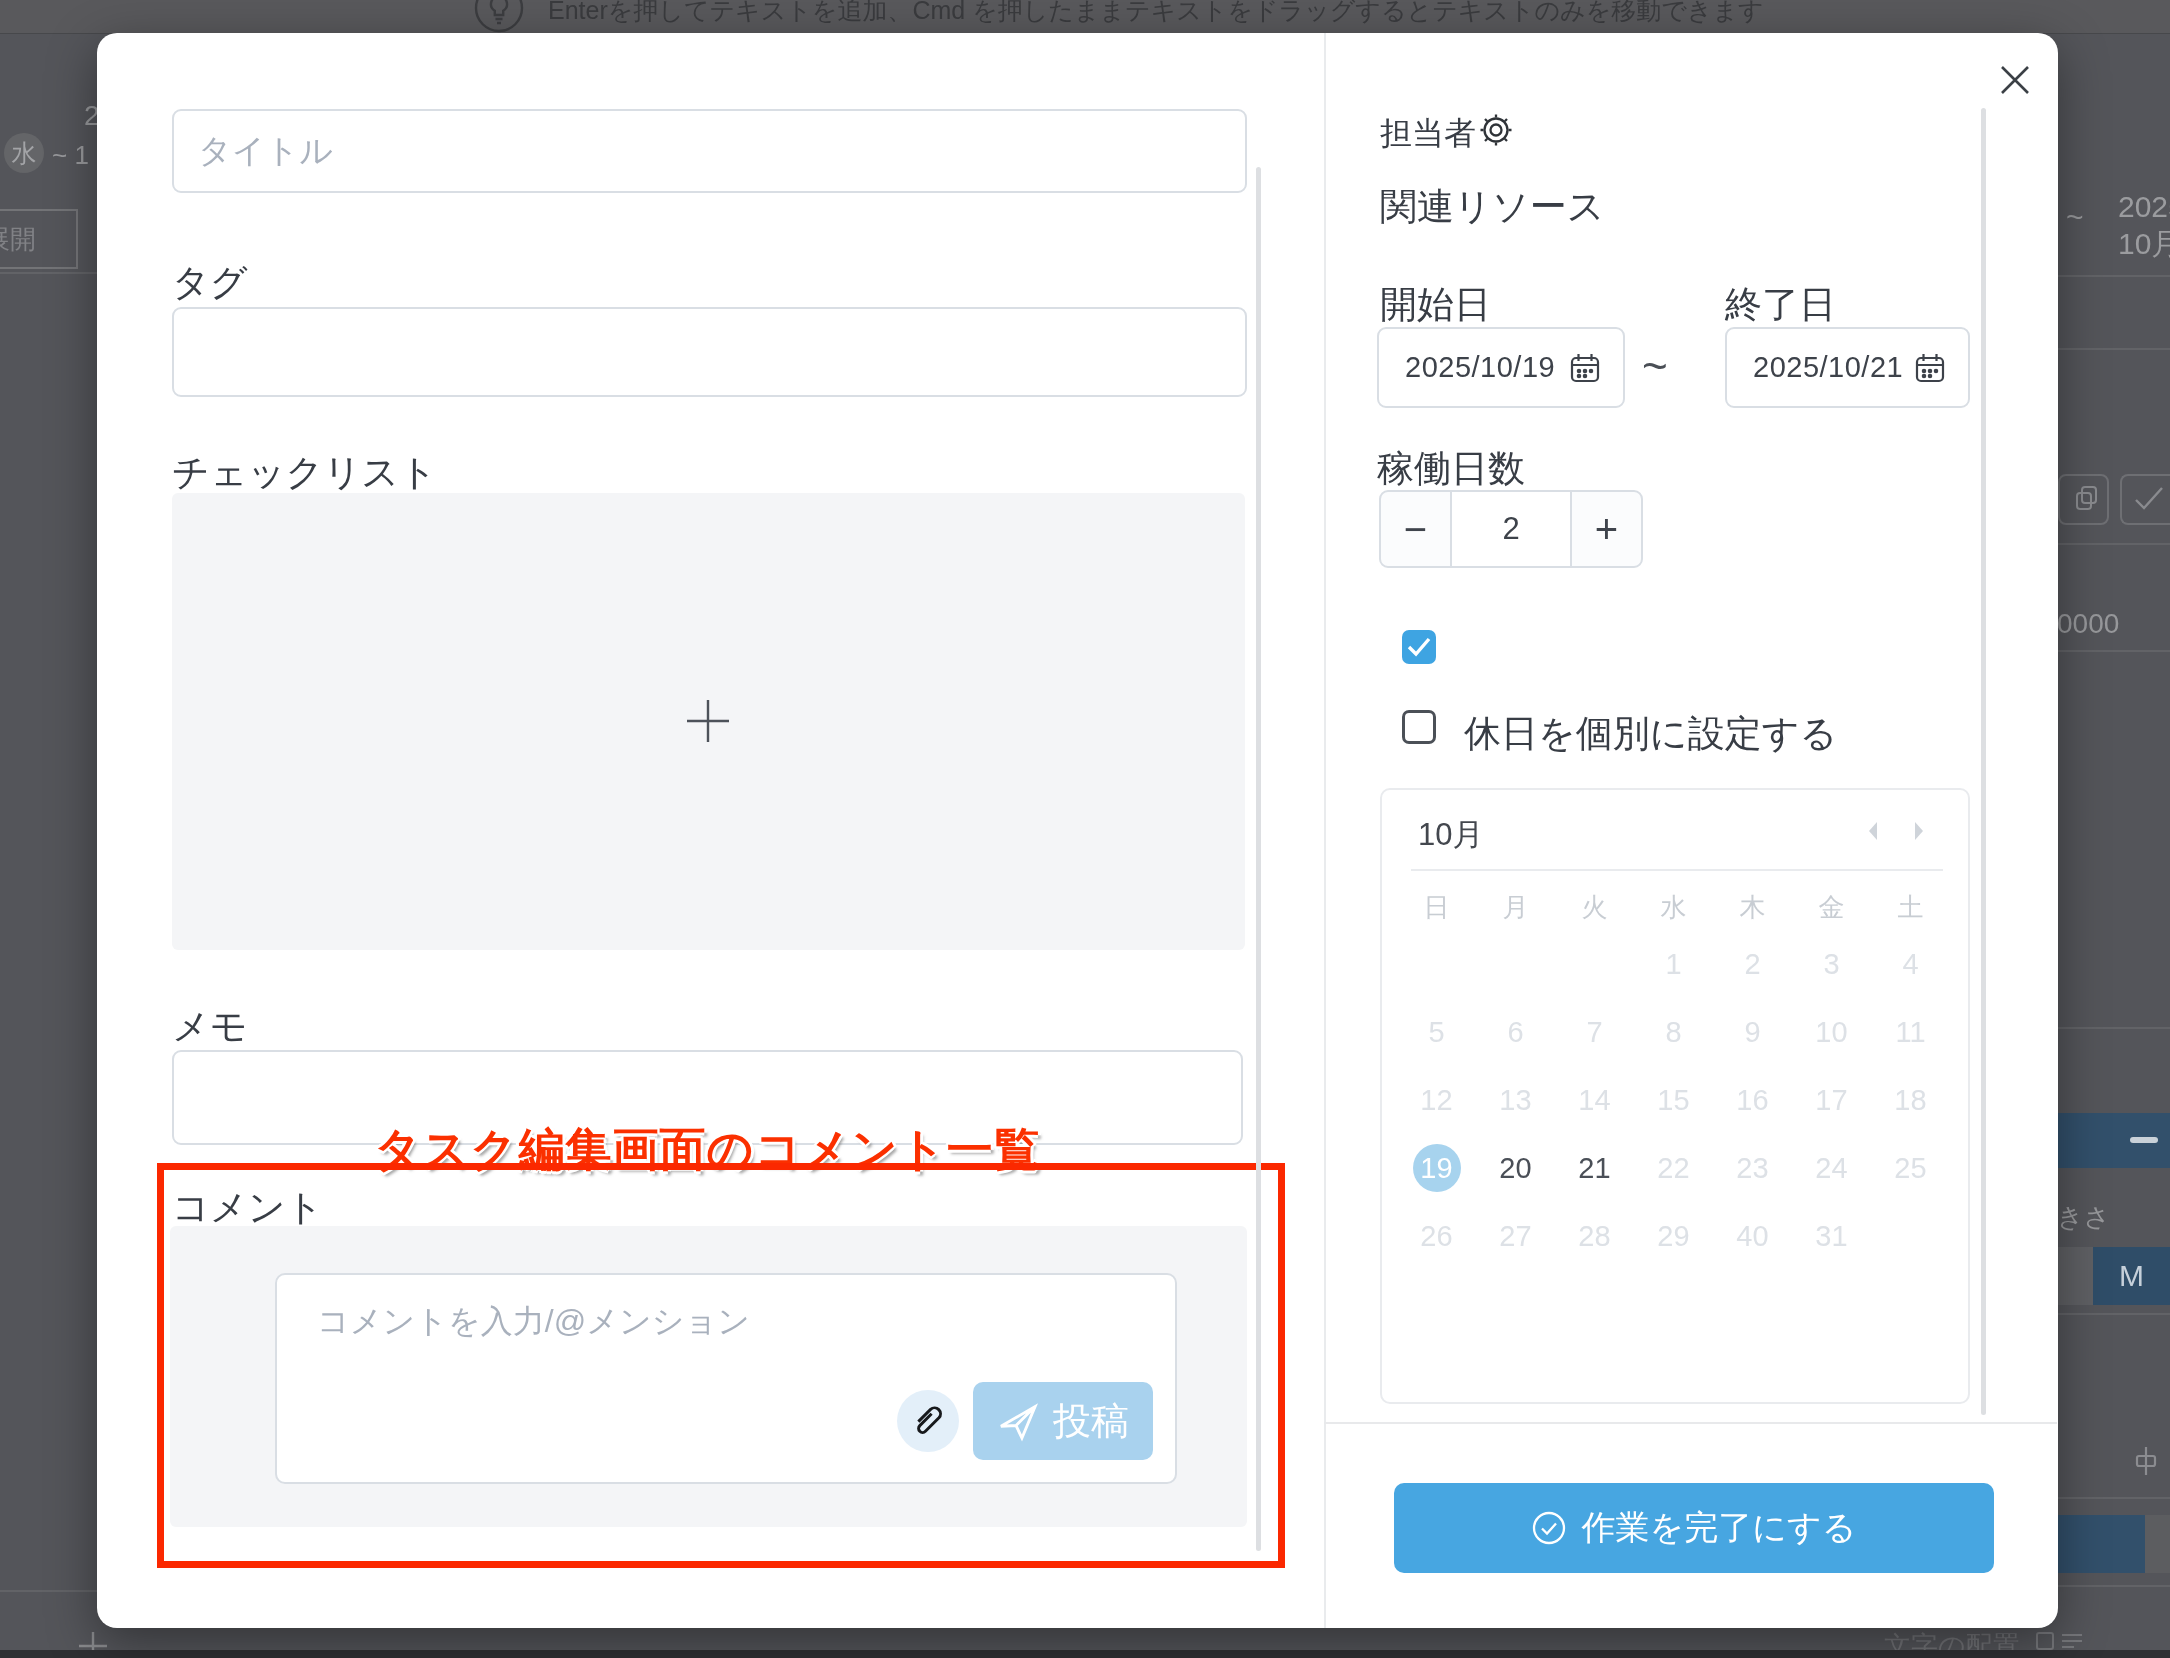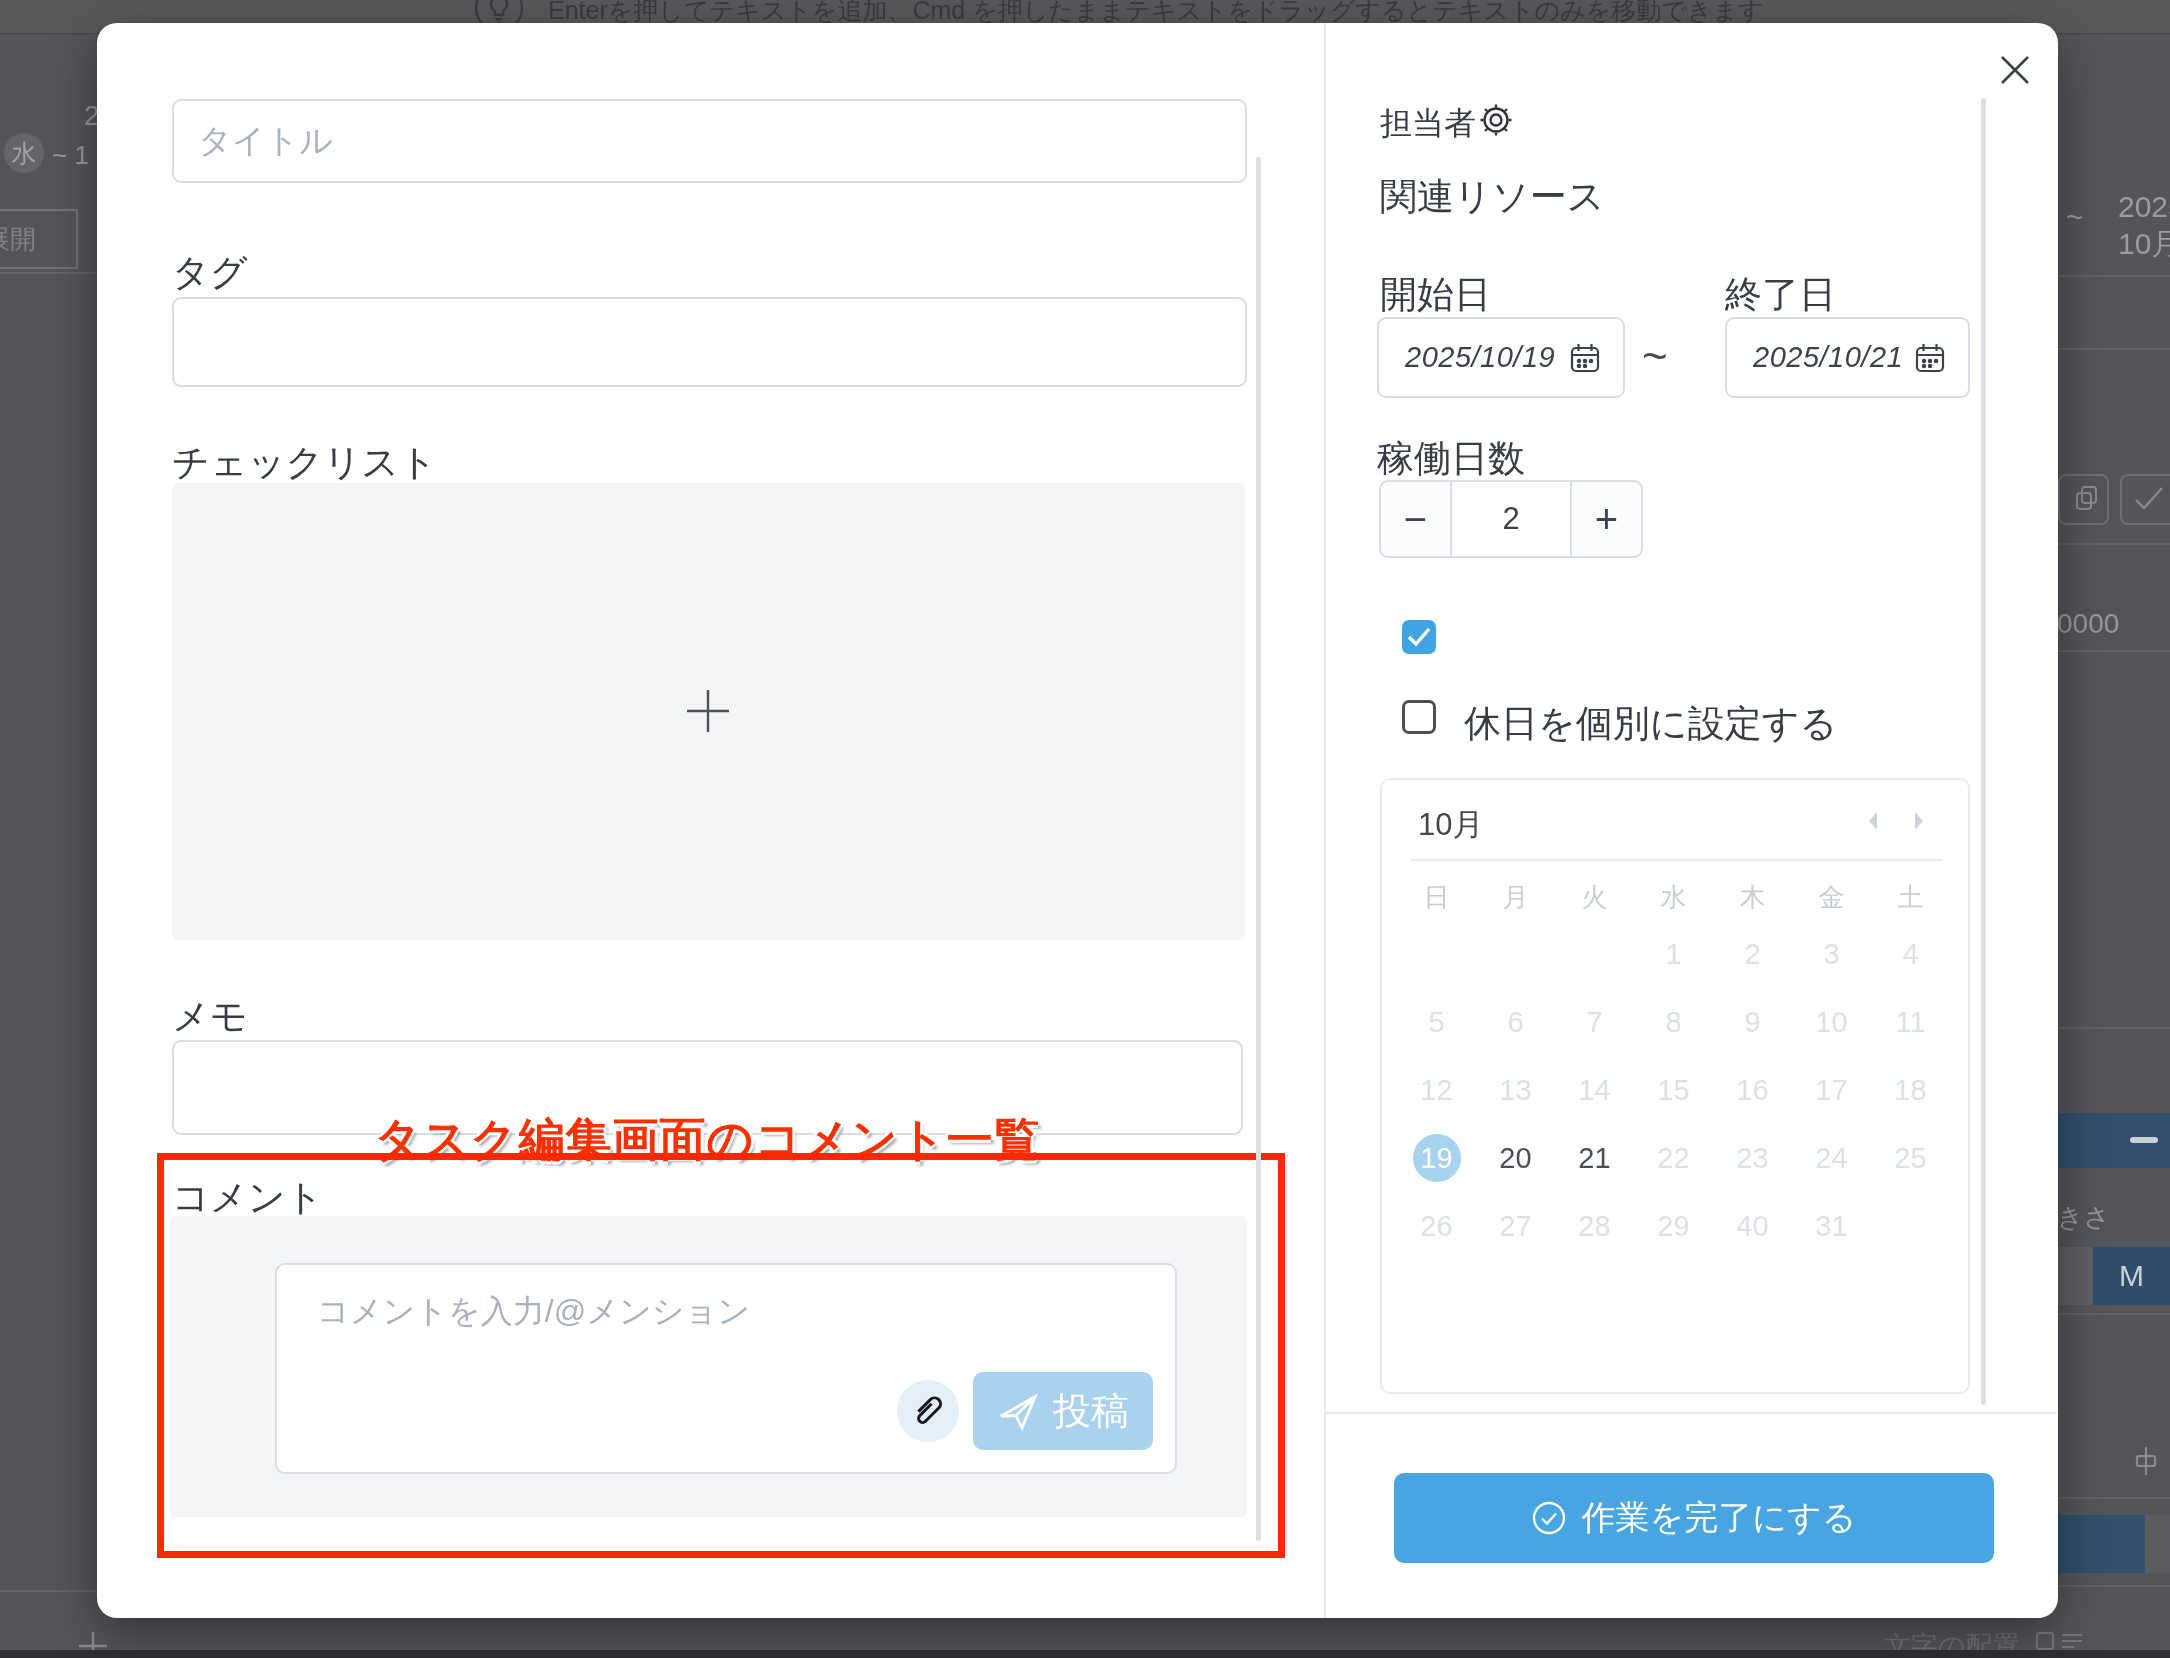--- a/index.html
+++ b/index.html
@@ -17,21 +17,21 @@
   .day-chip{width:40px;height:40px;border-radius:50%;background:#646568;color:#a3a4a7;
             font-size:25px;display:flex;align-items:center;justify-content:center;}
   .expand-box{border:2px solid #737477;color:#818286;font-size:26px;
               display:flex;align-items:center;padding-left:10px;}
   .bg-btn{border:2px solid #6e6f73;border-radius:8px;}
   .teal{background:#32506b;}
   .teal2{background:#2f4d68;}
   .bg-dark-strip{left:0;top:1650px;width:2170px;height:8px;background:#2f3033;}
 
   
-  .modal{left:97px;top:23px;width:1961px;height:1595px;background:#ffffff;
+  .modal{left:97px;top:33px;width:1961px;height:1595px;background:#ffffff;
          border-radius:20px;box-shadow:0 14px 50px rgba(0,0,0,.4);}
   .vdivider{left:1227px;top:0;width:2px;height:1595px;background:#e9ebed;}
   .scrollbar{width:5px;border-radius:3px;background:#dddfe2;}
 
   .label{font-size:37px;color:#383d45;}
   .input{border:2px solid #d9dee4;border-radius:9px;background:#fff;}
   .placeholder{font-size:33px;color:#a9b1bd;}
   .panel{background:#f4f5f7;border-radius:6px;}
 
   
@@ -39,21 +39,21 @@
       text-shadow:-3px 0 0 #fff,3px 0 0 #fff,0 -3px 0 #fff,0 3px 0 #fff,
                   -2px -2px 0 #fff,2px -2px 0 #fff,-2px 2px 0 #fff,3px 4px 3px rgba(90,90,90,.55);margin-top:30px;}
   .red-box{border:7px solid #fb2800;}
   .clip-circle{width:62px;height:62px;border-radius:50%;background:#e3eff9;
                display:flex;align-items:center;justify-content:center;}
   .post-btn{width:180px;height:78px;border-radius:10px;background:#a9d2ee;color:#fff;
             display:flex;align-items:center;justify-content:center;gap:14px;font-size:38px;}
 
   
   .date-input{width:248px;height:81px;display:flex;align-items:center;
-              justify-content:space-between;padding:0 22px 0 26px;box-sizing:border-box;font-style:italic;}
+              justify-content:space-between;padding:0 22px 0 26px;box-sizing:border-box;}
   .date-val{font-size:29px;color:#3d424a;letter-spacing:.5px;}
   .tilde-sep{font-size:44px;color:#4a4f56;}
   .stepper{width:264px;height:78px;border:2px solid #d9dee4;border-radius:9px;display:flex;
            box-sizing:border-box;overflow:hidden;background:#fbfcfd;}
   .step-cell{display:flex;align-items:center;justify-content:center;}
   .step-minus{width:70px;border-right:2px solid #d9dee4;}
   .step-val{width:120px;background:#fff;font-size:31px;color:#3d424a;}
   .step-plus{width:70px;border-left:2px solid #d9dee4;}
   .step-glyph{font-size:40px;font-weight:300;color:#3f444c;line-height:1;}
   .cbox{width:34px;height:34px;border-radius:7px;box-sizing:border-box;}

